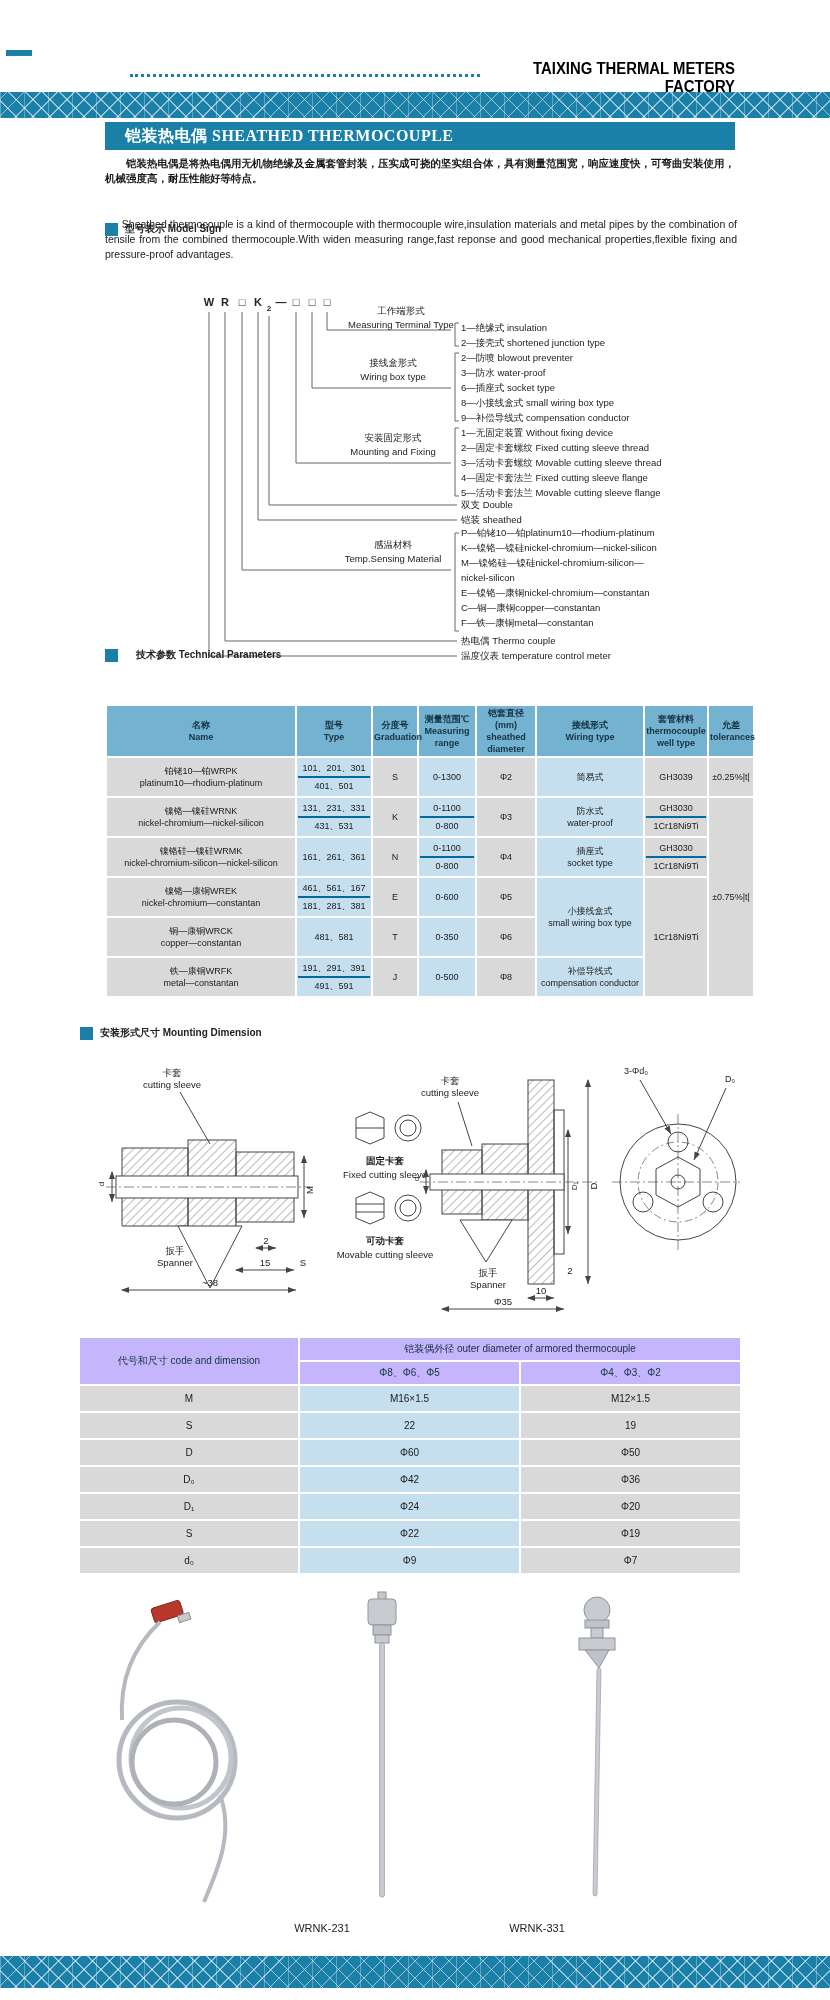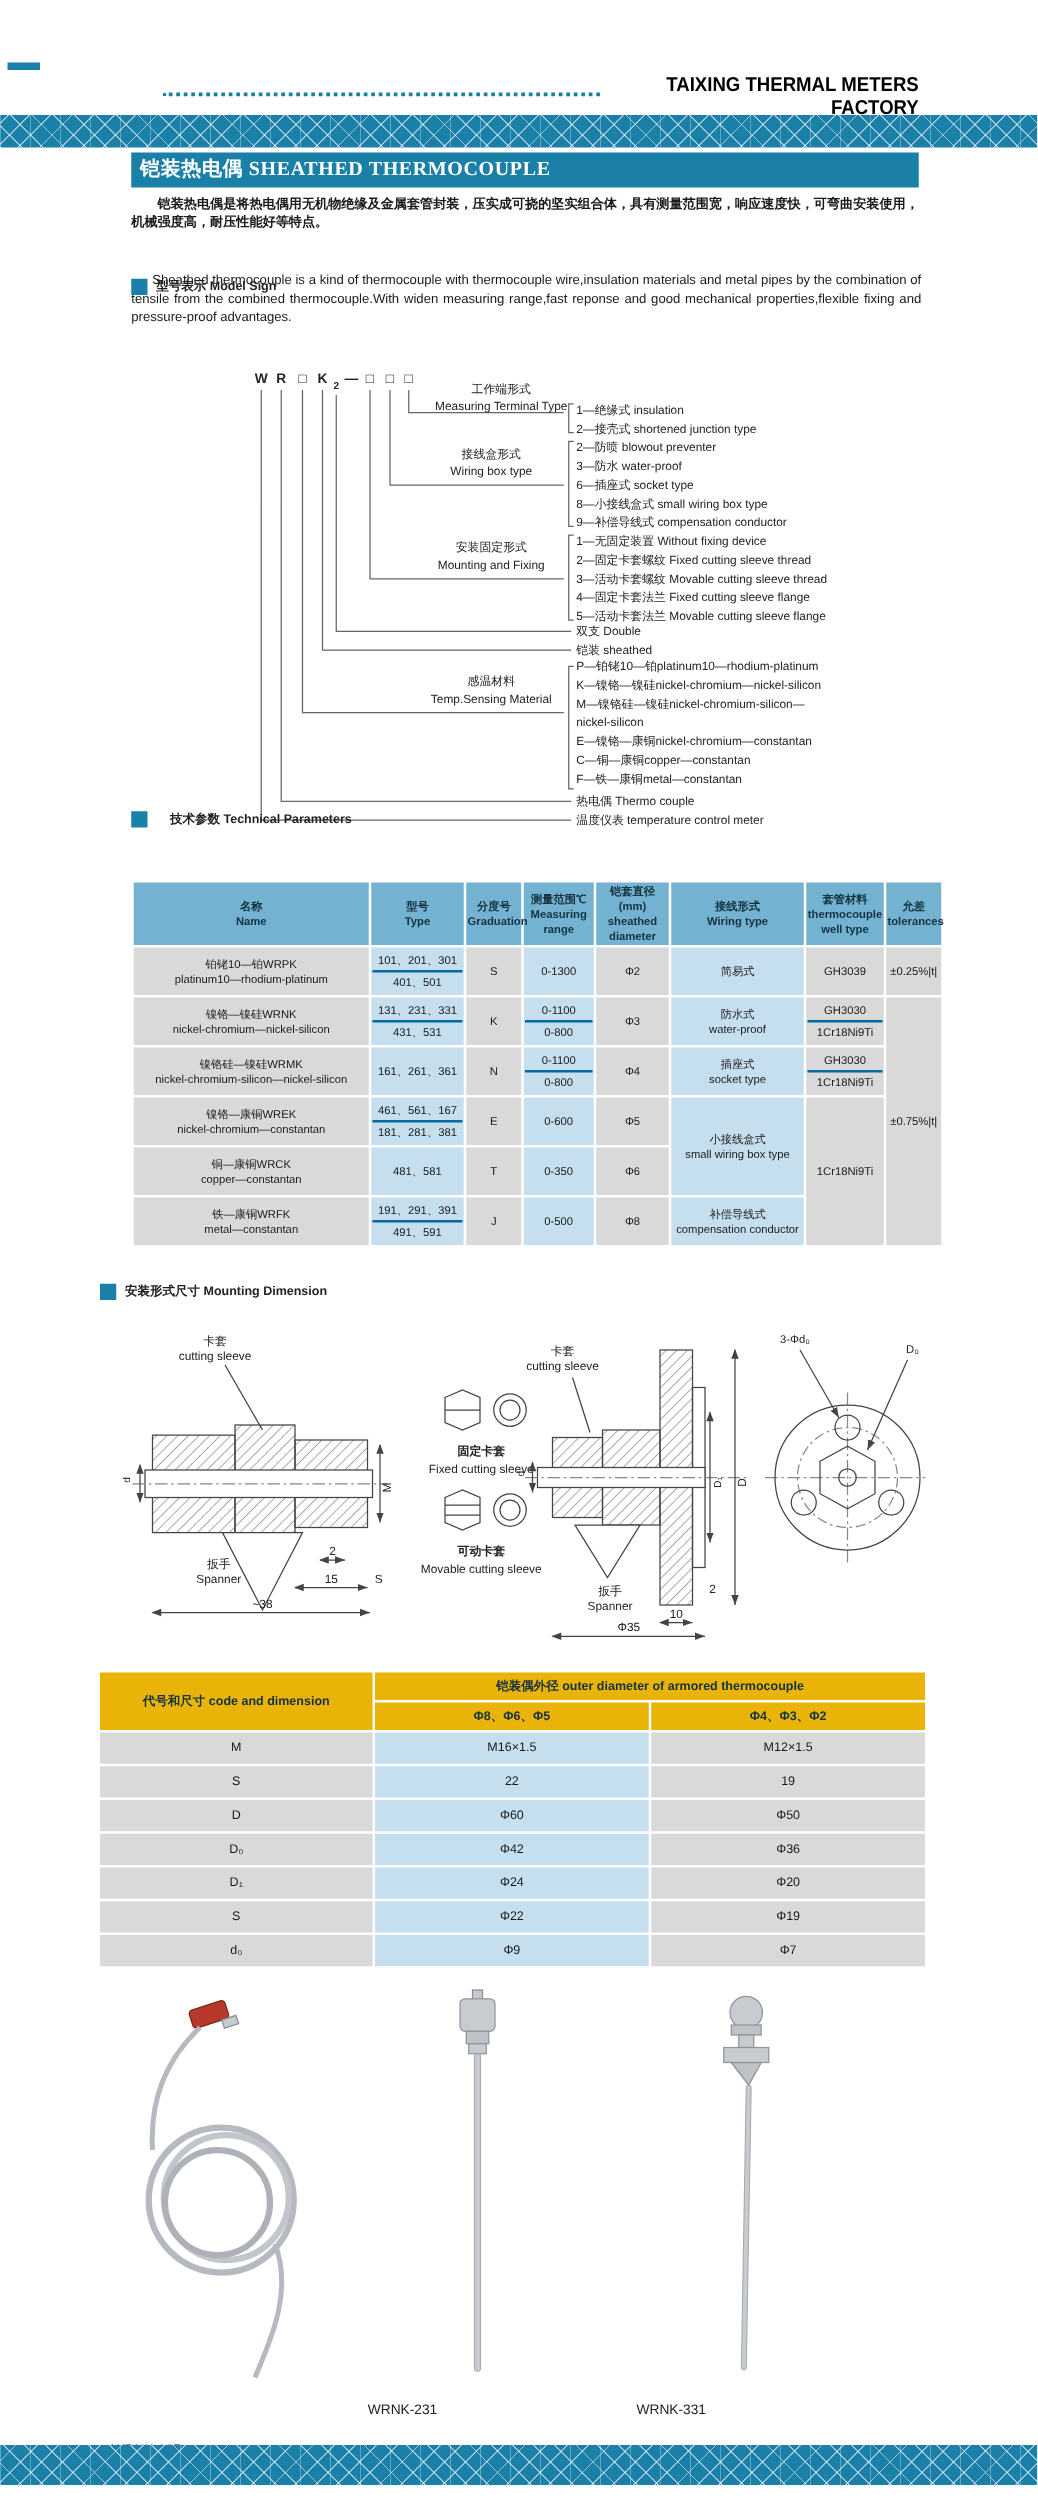--- a/index.html
+++ b/index.html
@@ -14,21 +14,21 @@
   .xband{position:absolute;left:0;width:830px;background-color:#1a80a8;
     background-image:
       repeating-linear-gradient(45deg,rgba(255,255,255,.55) 0 1px,transparent 1px 12px),
       repeating-linear-gradient(-45deg,rgba(255,255,255,.55) 0 1px,transparent 1px 12px),
       repeating-linear-gradient(90deg,rgba(255,255,255,.30) 0 1px,transparent 1px 24px);}
   .xband.top{top:92px;height:26px;}
   .xband.bottom{top:1956px;height:32px;}
 
   .titlebar{position:absolute;left:105px;top:122px;width:630px;height:28px;background:#1a80a8;
             color:#fff;font-family:"Liberation Serif",serif;font-weight:bold;font-size:16px;
-            line-height:28px;padding-left:7px;box-sizing:border-box;letter-spacing:.5px;}
+            line-height:28px;padding-left:20px;box-sizing:border-box;letter-spacing:.5px;}
 
   .intro{position:absolute;left:105px;top:156px;width:632px;font-size:10.5px;line-height:15px;}
   .intro p{margin:0;}
   .intro .cn{font-weight:bold;text-indent:2em;}
   .intro .en{text-indent:1.6em;text-align:justify;margin-top:31px;}
 
   .sec{position:absolute;display:flex;align-items:center;gap:7px;font-size:10px;font-weight:bold;color:#222;}
   .sec .sq{width:13px;height:13px;background:#1a80a8;flex:none;}
   .sec1{left:105px;top:222px;}
   .sec2{left:105px;top:648px;gap:18px;}
@@ -44,21 +44,21 @@
   td,th{text-align:center;vertical-align:middle;}
   .tech{position:absolute;left:105px;top:704px;width:632px;font-size:9px;table-layout:fixed;}
   .tech th{background:#74b2d2;color:#14323f;font-size:9px;font-weight:bold;height:48px;line-height:12px;padding:1px;}
   .tech td{padding:2px 1px;line-height:12px;height:34px;}
   .bg-b{background:#c6dfee;}
   .bg-g{background:#d9d9d9;}
   .cell2 div{padding:2px 0;}
   .cell2 div+div{border-top:2px solid #0369a1;}
 
   .dim{position:absolute;left:78px;top:1336px;width:656px;font-size:10px;table-layout:fixed;}
-  .dim th{background:#eab308;color:#14323f;font-weight:bold;padding:4px 18px;}
+  .dim th{background:#c4b5fd;color:#14323f;font-weight:normal;padding:4px 18px;}
   .dim td{height:23px;}
 
   .caption{position:absolute;top:1922px;width:120px;text-align:center;font-size:11px;color:#222;}
   .cap1{left:57px;margin-top:32px;}  .cap2{left:262px;}  .cap3{left:477px;}
 </style>
 </head>
 <body>
 
 <div class="page">
 

